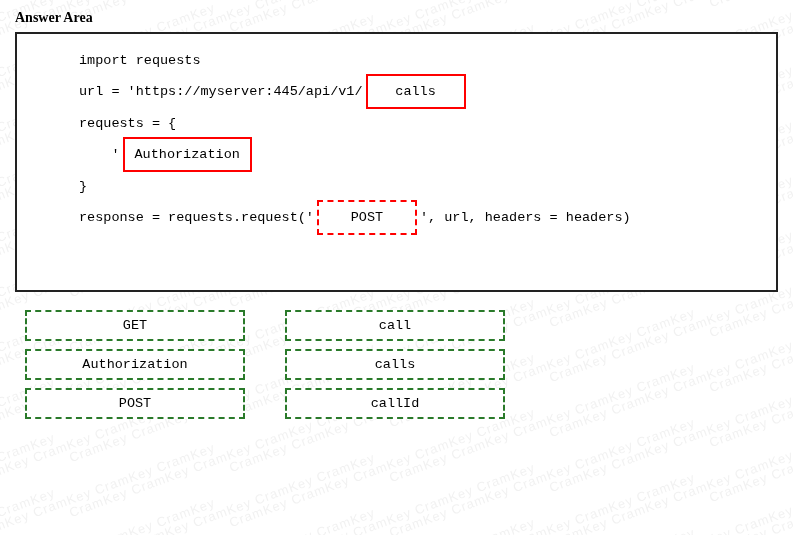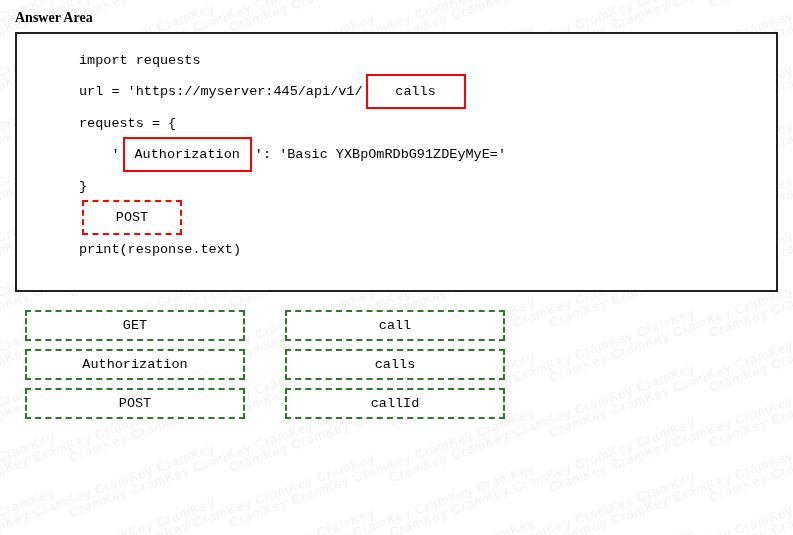--- a/index.html
+++ b/index.html
@@ -204,34 +204,31 @@
 
     <div class="code-line">
       <span>url = 'https://myserver:445/api/v1/</span><span class="inline-box solid">calls</span>
     </div>
 
     <div class="code-line">
       <span>requests = {</span>
     </div>
 
     <div class="code-line">
-      <span>    '</span><span class="inline-box solid">Authorization</span><span>': 'Basic YXBpOmRDbG91ZDEyMyE='</span>
+      <span>    '</span><span class="inline-box solid">Authorization</span>
     </div>
 
     <div class="code-line">
       <span>}</span>
     </div>
 
     <div class="code-line">
-      <span class="inline-box" style="border-color:red;border-style:dashed;">POST</span>
-    </div>
-
-    <div class="code-line">
-      <span>print(response.text)</span>
-    </div>
+      <span>response = requests.request('</span><span class="inline-box" style="border-color:red;border-style:dashed;">POST</span><span>', url, headers = headers)</span>
+    </div>
+
   </div>
 
   <div class="options-area" id="options-grid">
   <div class="option-item">GET</div>
       <div class="option-item">call</div>
       <div class="option-item">Authorization</div>
       <div class="option-item">calls</div>
       <div class="option-item">POST</div>
       <div class="option-item">callId</div>
     </div>

